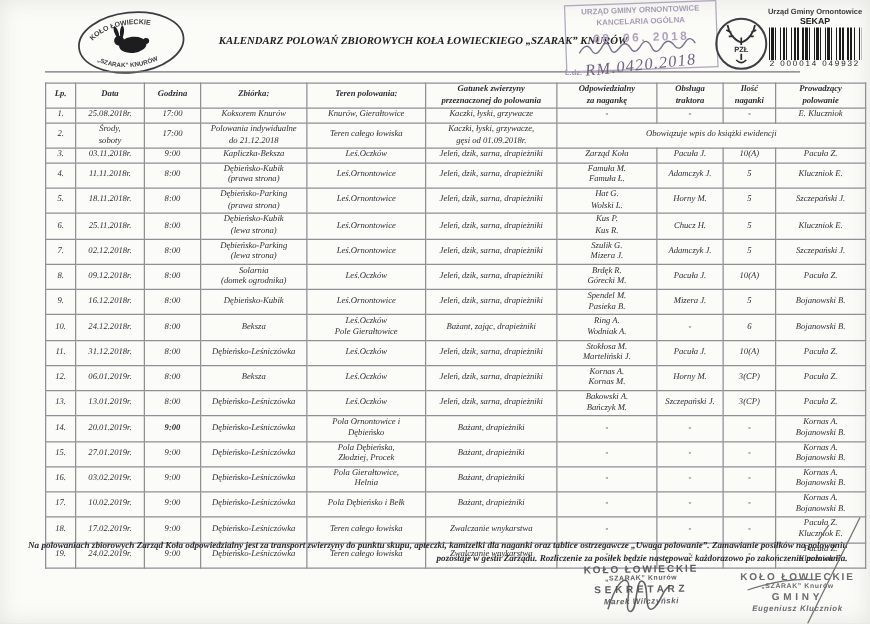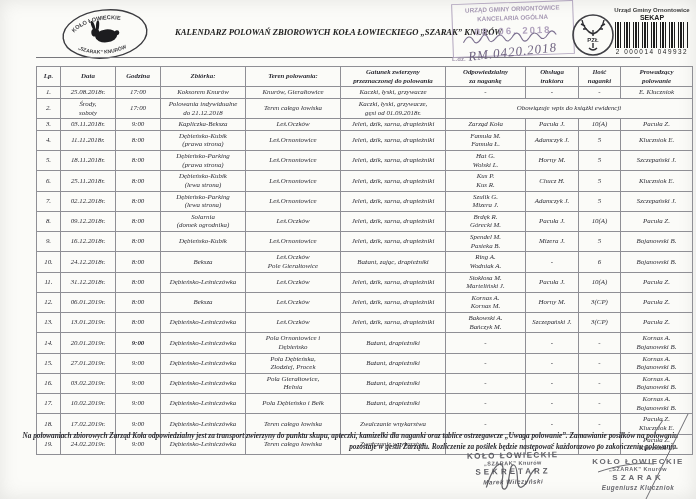--- a/index.html
+++ b/index.html
@@ -412,21 +412,21 @@
     <div class="role">SEKRETARZ</div>
     <div class="pname">Marek Wilczyński</div>
     <svg class="sig-svg" width="70" height="34" viewBox="0 0 70 34">
       <path d="M8,28 C14,10 20,2 24,6 C28,10 20,30 26,30 C32,30 30,4 36,6 C42,8 36,32 44,28 C50,25 52,12 58,10" fill="none" stroke="#4a4a50" stroke-width="1.2" opacity="0.85"></path>
     </svg>
   </div>
 
   <div class="stamp stamp-president">
     <div class="l1">KOŁO ŁOWIECKIE</div>
     <div class="l2">„SZARAK” Knurów</div>
-    <div class="role">SZARAK</div>
+    <div class="role">GMINY</div>
     <div class="pname">Eugeniusz Kluczniok</div>
   </div>
 
   <svg class="decor" width="696" height="499" viewBox="0 0 696 499">
     <path d="M688,414 L646,499" fill="none" stroke="#6f6f74" stroke-width="1"></path>
     <path d="M598,472 C616,466 636,462 654,464" fill="none" stroke="#6f6f74" stroke-width="1"></path>
     <path d="M663,420 L655,432" fill="none" stroke="#6f6f74" stroke-width="1"></path>
   </svg>
 
 </div>

